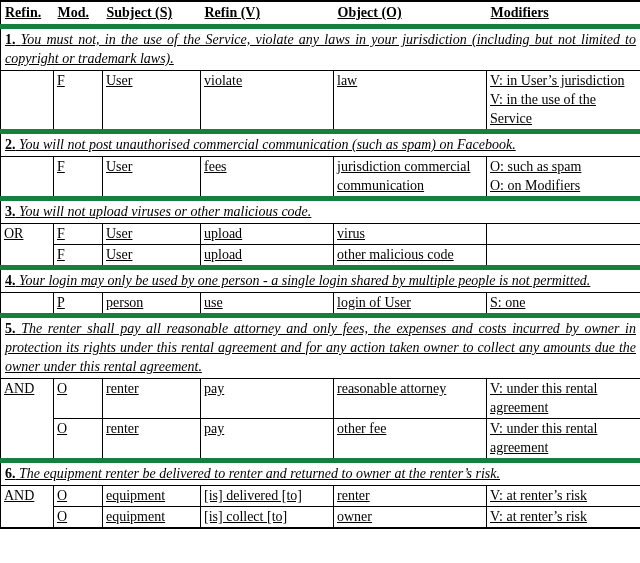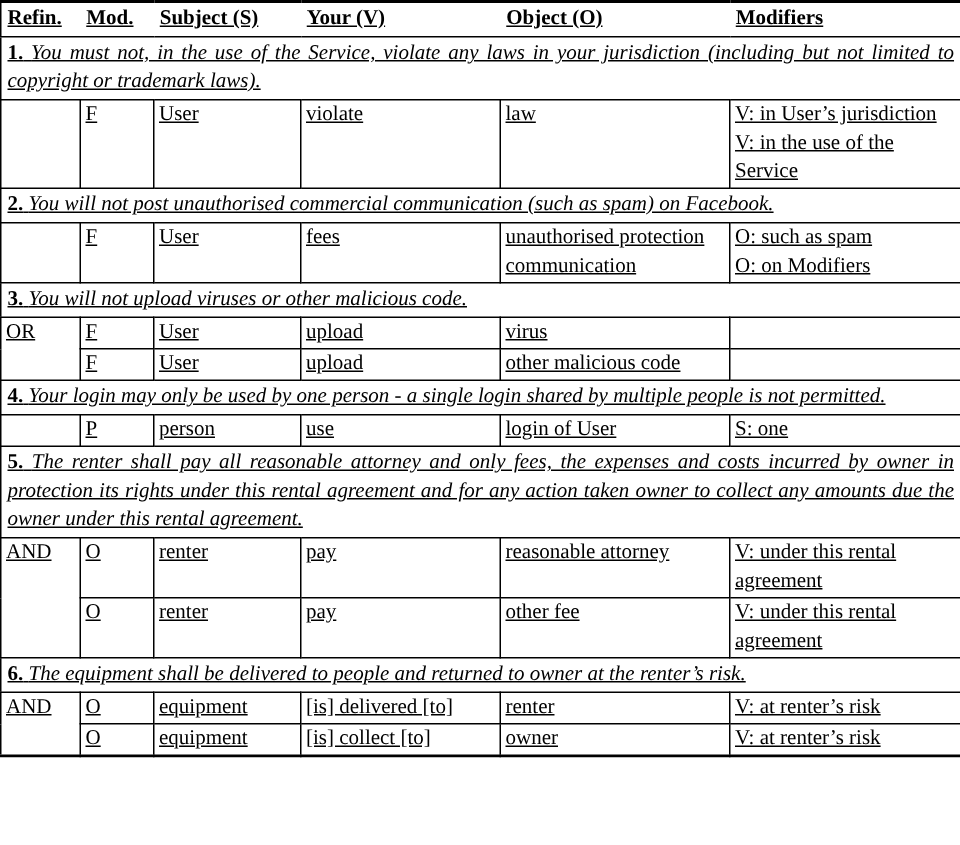--- a/index.html
+++ b/index.html
@@ -25,21 +25,21 @@
     font-weight: bold;
     vertical-align: top;
     padding: 1px 2px 2px 4px;
     border: none;
     border-bottom: 1px solid #000;
     white-space: nowrap;
     overflow: visible;
   }
   tr.sentence td {
     border: none;
-    border-top: 1px solid #15803d;
+    border-top: 5px solid #15803d;
     padding: 1px 4px 2px 4px;
     text-align: justify;
   }
   tr.sentence i { font-style: italic; }
   tr.sentence b { font-style: normal; font-weight: bold; }
   tr.data td {
     border: 1px solid #000;
     vertical-align: top;
     padding: 0 3px 1px 3px;
     overflow: hidden;
@@ -61,21 +61,21 @@
     <col style="width:98px">
     <col style="width:133px">
     <col style="width:153px">
     <col style="width:154px">
   </colgroup>
   <thead>
     <tr>
       <th>Refin.</th>
       <th>Mod.</th>
       <th>Subject (S)</th>
-      <th>Your (V)</th>
+      <th>Refin (V)</th>
       <th>Object (O)</th>
       <th>Modifiers</th>
     </tr>
   </thead>
   <tbody>
 
     <tr class="sentence">
       <td colspan="6">
         <b>1.</b>
         <i>You must not, in the use of the Service, violate any laws in your jurisdiction (including but not limited to copyright or trademark laws).</i>
@@ -95,21 +95,21 @@
       <td colspan="6">
         <b>2.</b>
         <i>You will not post unauthorised commercial communication (such as spam) on Facebook.</i>
       </td>
     </tr>
     <tr class="data">
       <td class="refin"></td>
       <td>F</td>
       <td>User</td>
       <td>fees</td>
-      <td class="objcell">unauthorised protection communication</td>
+      <td class="objcell">jurisdiction commercial communication</td>
       <td class="mods">O: such as spam
 O: on Modifiers</td>
     </tr>
 
     <tr class="sentence">
       <td colspan="6">
         <b>3.</b>
         <i>You will not upload viruses or other malicious code.</i>
       </td>
     </tr>
@@ -162,21 +162,21 @@
       <td>O</td>
       <td>renter</td>
       <td>pay</td>
       <td class="objcell">other fee</td>
       <td class="mods">V: under this rental agreement</td>
     </tr>
 
     <tr class="sentence">
       <td colspan="6">
         <b>6.</b>
-        <i>The equipment shall be delivered to people and returned to owner at the renter’s risk.</i>
+        <i>The equipment renter be delivered to renter and returned to owner at the renter’s risk.</i>
       </td>
     </tr>
     <tr class="data">
       <td class="refin" rowspan="2">AND</td>
       <td>O</td>
       <td>equipment</td>
       <td>[is] delivered [to]</td>
       <td class="objcell">renter</td>
       <td class="mods">V: at renter’s risk</td>
     </tr>

